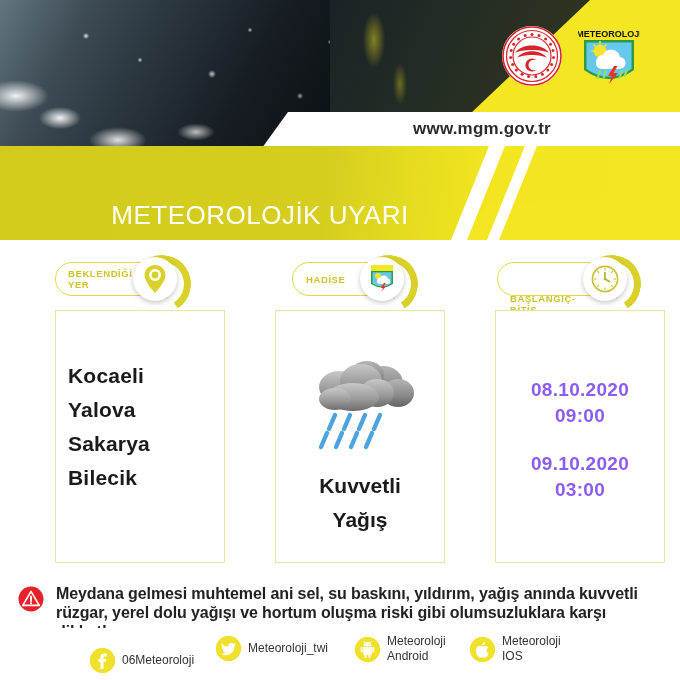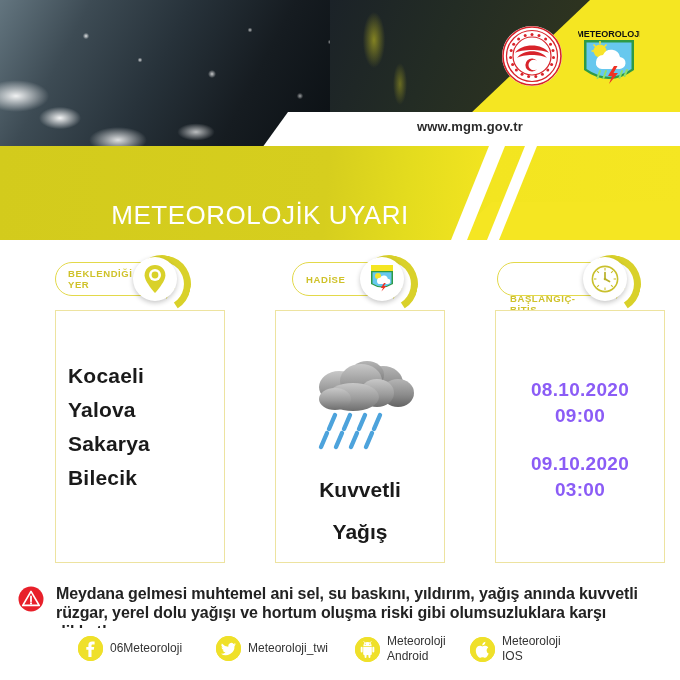--- a/index.html
+++ b/index.html
@@ -62,24 +62,24 @@
   .url-band {
     position: absolute;
     left: 262px; top: 112px;
     width: 420px;
     height: 36px;
     background: #ffffff;
     clip-path: polygon(26px 0, 100% 0, 100% 100%, 0 100%);
   }
   .url-text {
     position: absolute;
-    left: 300px; top: 119px;
+    left: 312px; top: 119px;
     width: 340px;
     text-align: center;
-    font-size: 13px;
+    font-size: 17px;
     font-weight: bold;
     letter-spacing: .2px;
     color: #2b2b2b;
   }
   
   .title-band {
     position: absolute;
     left: 0; top: 146px;
     width: 680px;
     height: 94px;
@@ -209,21 +209,21 @@
     width: 110px; height: 96px;
   }
   .hadise-text {
     position: absolute;
     left: 0; top: 158px;
     width: 100%;
     text-align: center;
     font-size: 21px;
     font-weight: bold;
     color: #1a1a1a;
-    line-height: 42px;
+    line-height: 34px;
   }
 
   .date-block {
     position: absolute;
     left: 0;
     width: 100%;
     text-align: center;
     font-size: 19px;
     font-weight: bold;
     color: #8b5cf6;
@@ -271,21 +271,21 @@
     background: #EFE02A;
     position: relative;
     flex: none;
   }
   .social .handle {
     font-size: 12px;
     color: #333333;
     line-height: 15px;
     white-space: pre-line;
   }
-  .s-fb   { left: 78px;  }
+  .s-fb   { left: 90px; margin-top: 12px;  }
   .s-tw   { left: 216px; }
   .s-and  { left: 355px; top: 6px; }
   .s-ios  { left: 470px; top: 6px; }
 </style>
 </head>
 <body>
 
 <div id="page">
 
   <div class="hero">

